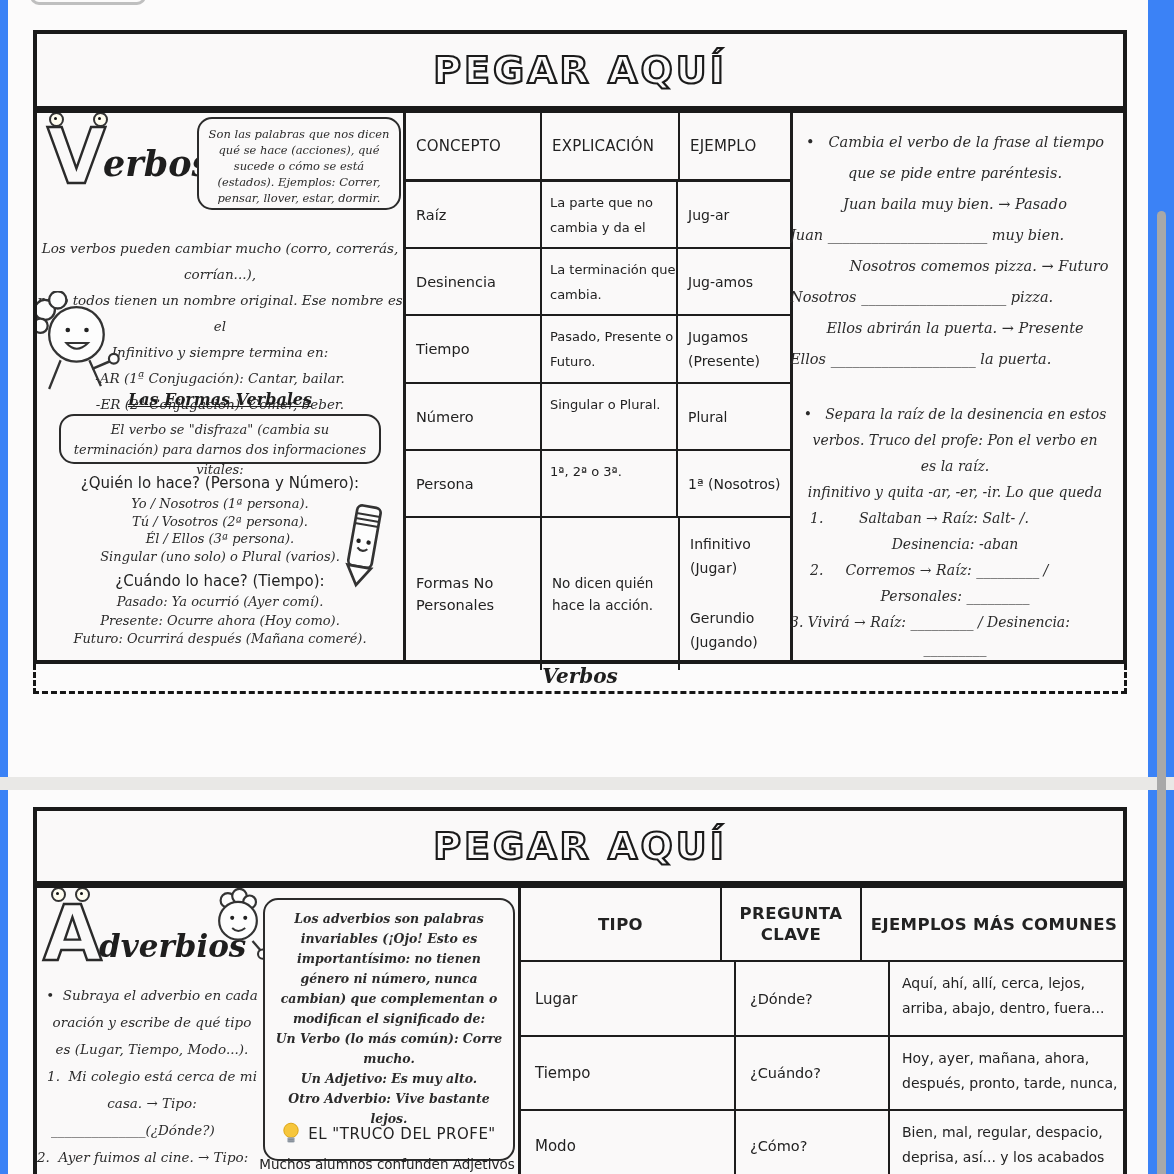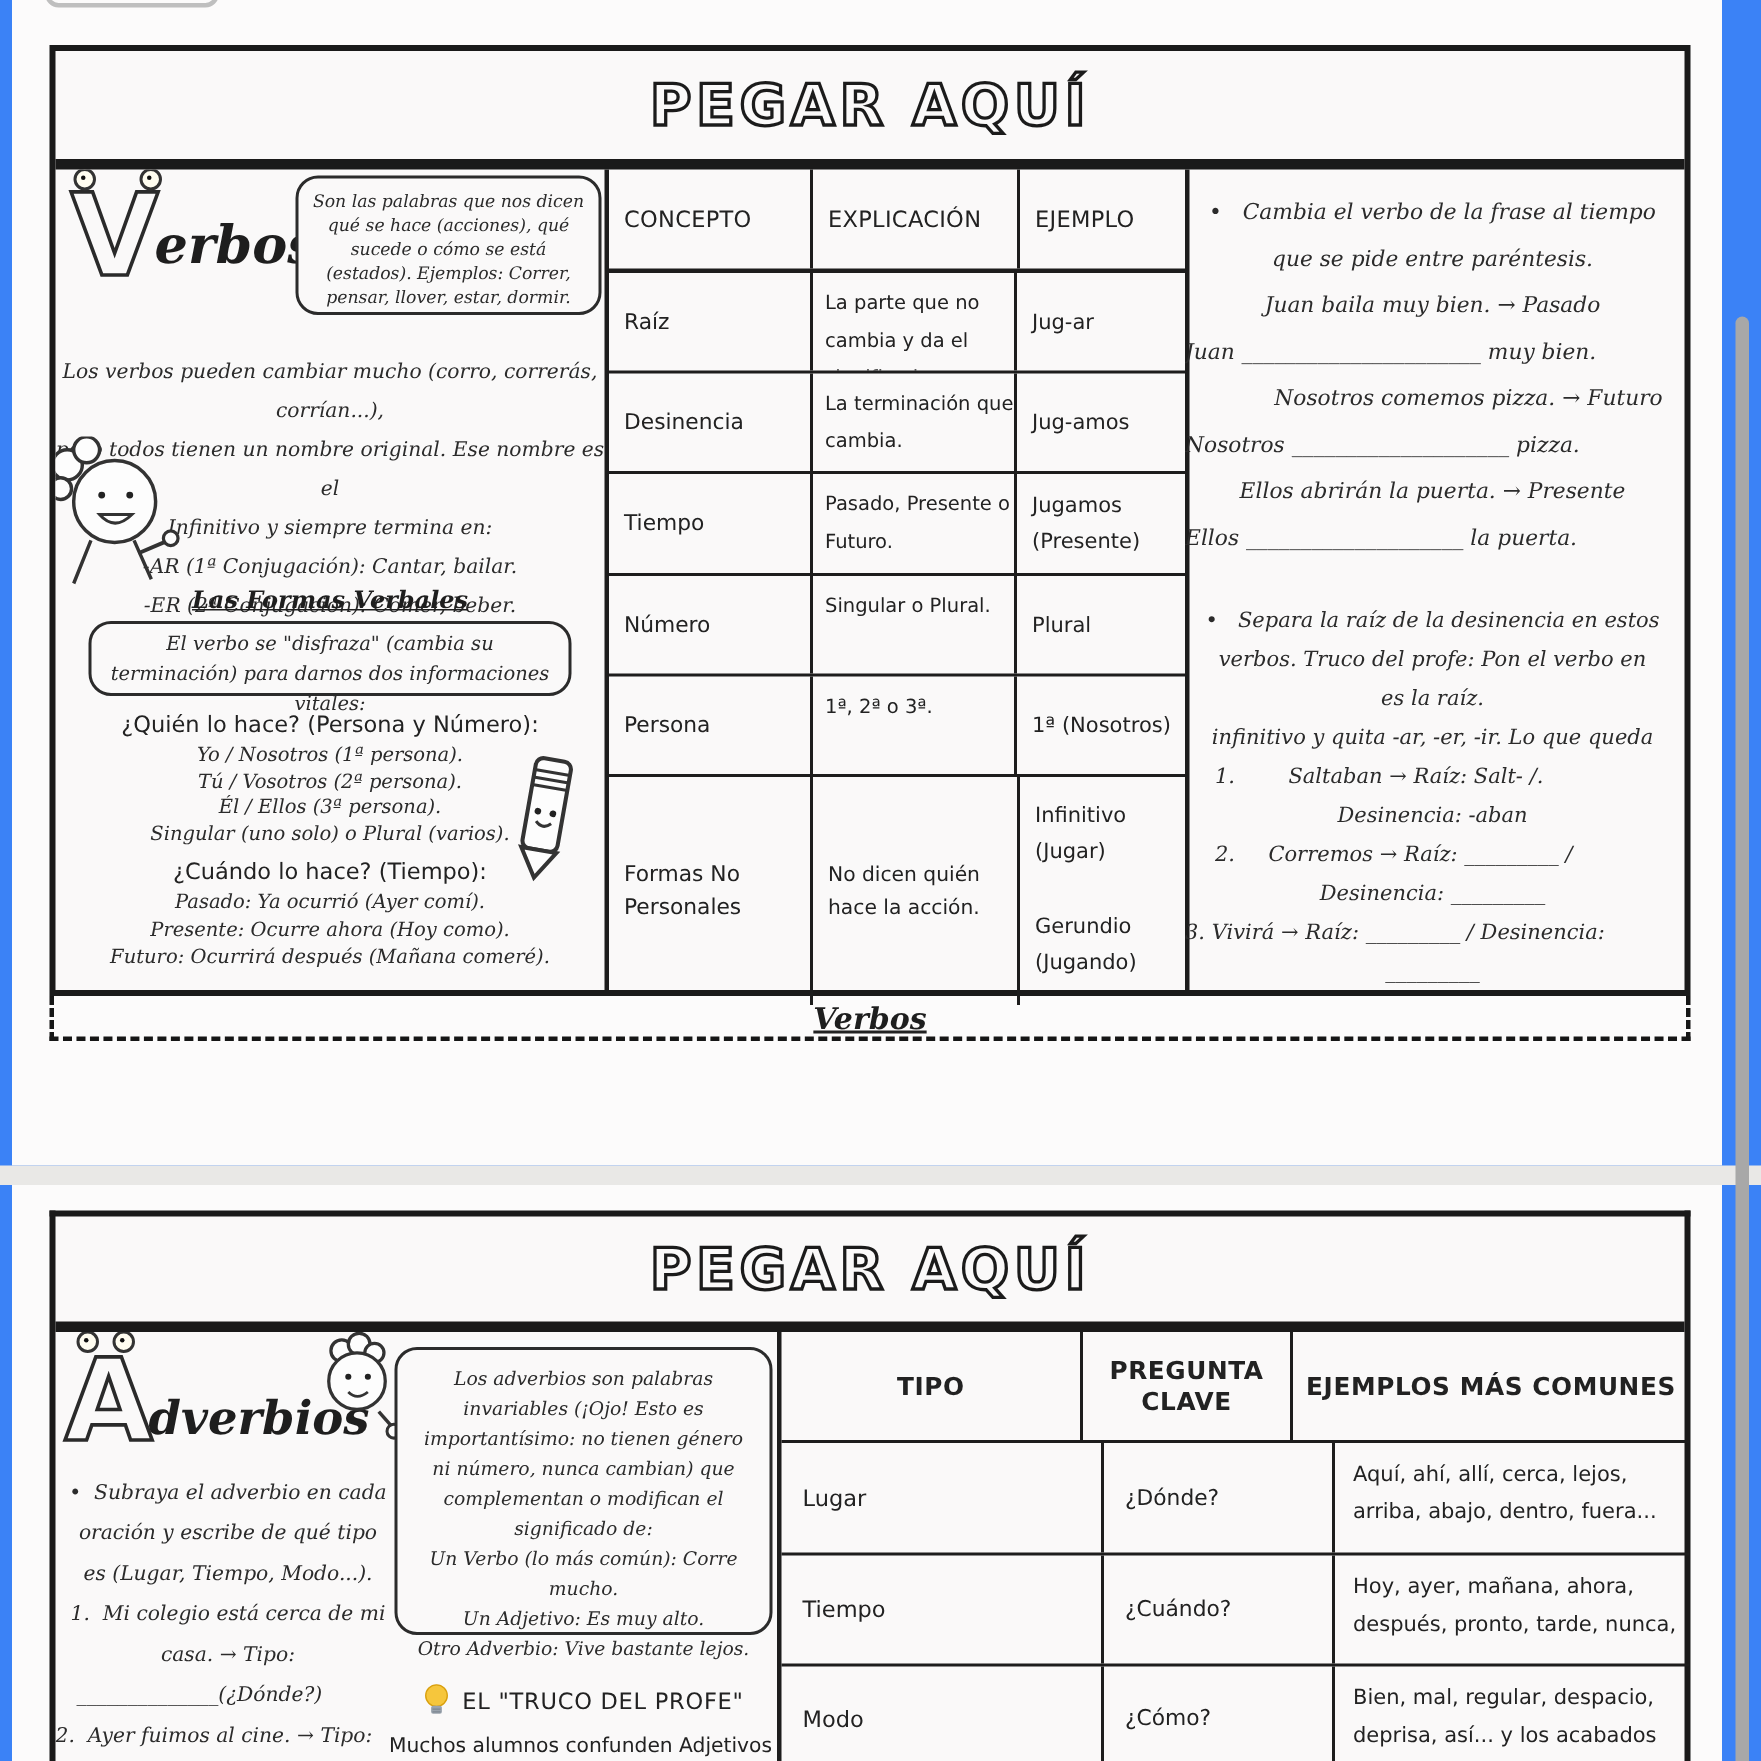--- a/index.html
+++ b/index.html
@@ -39,21 +39,21 @@
   .t2 .trow{display:flex;border-bottom:2.5px solid #1d1d1d;}
   .t2 .c1{width:199px;border-right:2.5px solid #1d1d1d;}
   .t2 .c2{width:138px;border-right:2.5px solid #1d1d1d;}
   .t2 .c3{flex:1;}
   .t2 .hcell{display:flex;align-items:center;justify-content:center;text-align:center;
              font-weight:bold;font-size:16.5px;letter-spacing:.4px;line-height:21px;}
   .t2 .ccell{display:flex;align-items:center;padding-left:14px;font-size:15px;}
   .t2 .qcell{display:flex;align-items:center;padding-left:14px;font-size:14.5px;}
   .t2 .ecell{padding:9px 8px 0 12px;font-size:14px;line-height:25px;overflow:hidden;}
   .footer-strip{border-left:3px dashed #161616;border-right:3px dashed #161616;border-bottom:3px dashed #161616;
-                display:flex;align-items:flex-end;justify-content:center;text-decoration:underline;}
+                display:flex;align-items:center;justify-content:center;}
   .scroll-thumb{position:absolute;left:1157px;top:211px;width:9px;height:980px;border-radius:5px;background:#a8a8a8;}
 </style>
 </head>
 <body>
 
 <div id="viewport">
 
   <div class="abs page" style="left:8px;top:0;width:1140px;height:777px;"></div>
   <div class="abs" style="left:0;top:777px;width:1174px;height:13px;background:#e9e8e6;"></div>
   <div class="abs page" style="left:8px;top:790px;width:1140px;height:384px;"></div>
@@ -182,21 +182,21 @@
       <div class="script line" style="font-size:14.5px;line-height:31px;">Ellos ____________________ la puerta.</div>
     </div>
     <div class="abs" style="left:0;top:288px;width:330px;">
       <div class="script ctr line" style="font-size:14px;line-height:26px;">•   Separa la raíz de la desinencia en estos</div>
       <div class="script ctr line" style="font-size:14px;line-height:26px;">verbos. Truco del profe: Pon el verbo en</div>
       <div class="script ctr line" style="font-size:14px;line-height:26px;">es la raíz.</div>
       <div class="script ctr line" style="font-size:14px;line-height:26px;">infinitivo y quita -ar, -er, -ir. Lo que queda</div>
       <div class="script line" style="font-size:14px;line-height:26px;padding-left:20px;">1.        Saltaban → Raíz: Salt- /.</div>
       <div class="script ctr line" style="font-size:14px;line-height:26px;">Desinencia: -aban</div>
       <div class="script line" style="font-size:14px;line-height:26px;padding-left:20px;">2.     Corremos → Raíz: _________ /</div>
-      <div class="script ctr line" style="font-size:14px;line-height:26px;">Desinencia: _________</div>
+      <div class="script ctr line" style="font-size:14px;line-height:26px;">Personales: _________</div>
       <div class="script line" style="font-size:14px;line-height:26px;">3. Vivirá → Raíz: _________ / Desinencia:</div>
       <div class="script ctr line" style="font-size:14px;line-height:26px;">_________</div>
     </div>
   </div>
 
   <div class="abs footer-strip" style="left:33px;top:664px;width:1094px;height:30px;">
     <span class="script-title" style="font-size:20px;margin-top:-4px;">Verbos</span>
   </div>
 
   <div class="abs frame" style="left:33px;top:807px;width:1094px;height:400px;border-bottom:none;">
@@ -221,21 +221,21 @@
           <circle cx="28" cy="9" r="4.4"></circle>
         <circle cx="20" cy="22" r="13"></circle>
       </g>
       <circle cx="16" cy="20" r="1.4" fill="#222"></circle>
         <circle cx="25" cy="20" r="1.4" fill="#222"></circle>
       <path d="M16 27 q4 4 9 0" stroke="#333" stroke-width="1.3" fill="none"></path>
       <path d="M30 36 L37 44" stroke="#333" stroke-width="1.6"></path>
       <circle cx="37" cy="45" r="3.2" fill="#fdfdfd" stroke="#333" stroke-width="1.4"></circle>
     </svg>
 
-    <div class="abs bubble" style="left:226px;top:10px;width:252px;height:192px;padding:9px 10px;">
+    <div class="abs bubble" style="left:226px;top:10px;width:252px;height:263px;padding:9px 10px;font-weight:bold;">
       <div class="script ctr" style="font-size:12.5px;line-height:20px;">Los adverbios son palabras invariables (¡Ojo! Esto es importantísimo: no tienen género ni número, nunca cambian) que complementan o modifican el significado de:</div>
       <div class="script ctr" style="font-size:12.5px;line-height:20px;">Un Verbo (lo más común): Corre mucho.</div>
       <div class="script ctr" style="font-size:12.5px;line-height:20px;">Un Adjetivo: Es muy alto.</div>
       <div class="script ctr" style="font-size:12.5px;line-height:20px;">Otro Adverbio: Vive bastante lejos.</div>
     </div>
 
     <div class="abs" style="left:0;top:94px;width:230px;">
       <div class="script ctr line" style="font-size:13.5px;line-height:27px;">•  Subraya el adverbio en cada</div>
       <div class="script ctr line" style="font-size:13.5px;line-height:27px;">oración y escribe de qué tipo</div>
       <div class="script ctr line" style="font-size:13.5px;line-height:27px;">es (Lugar, Tiempo, Modo...).</div>

